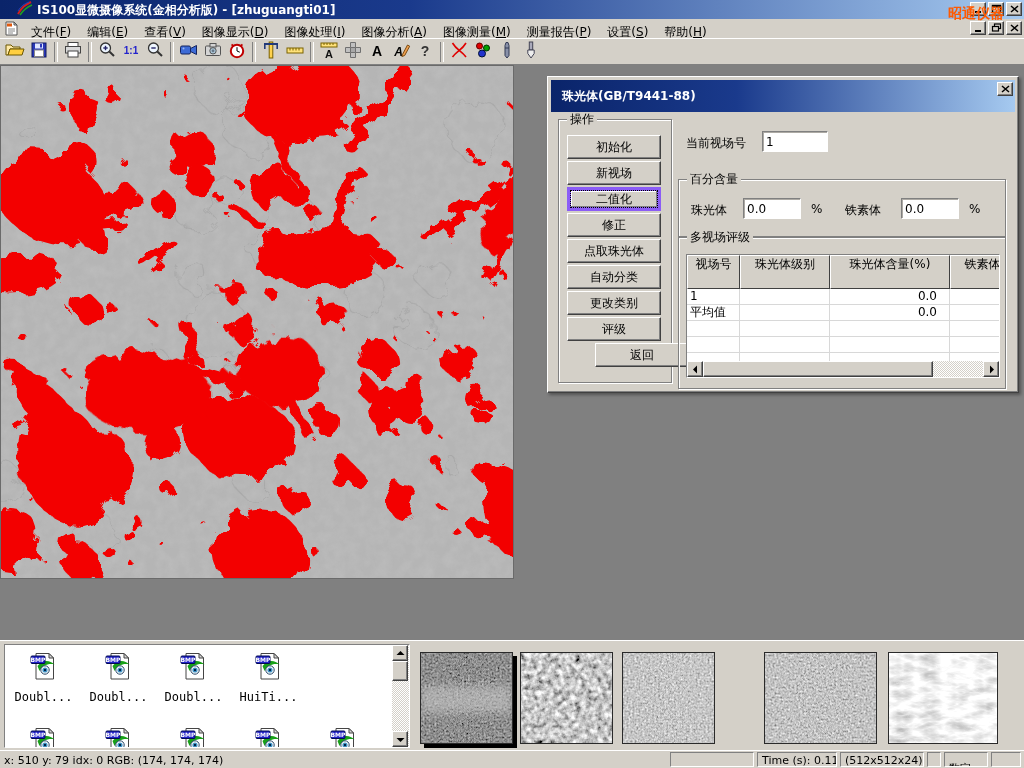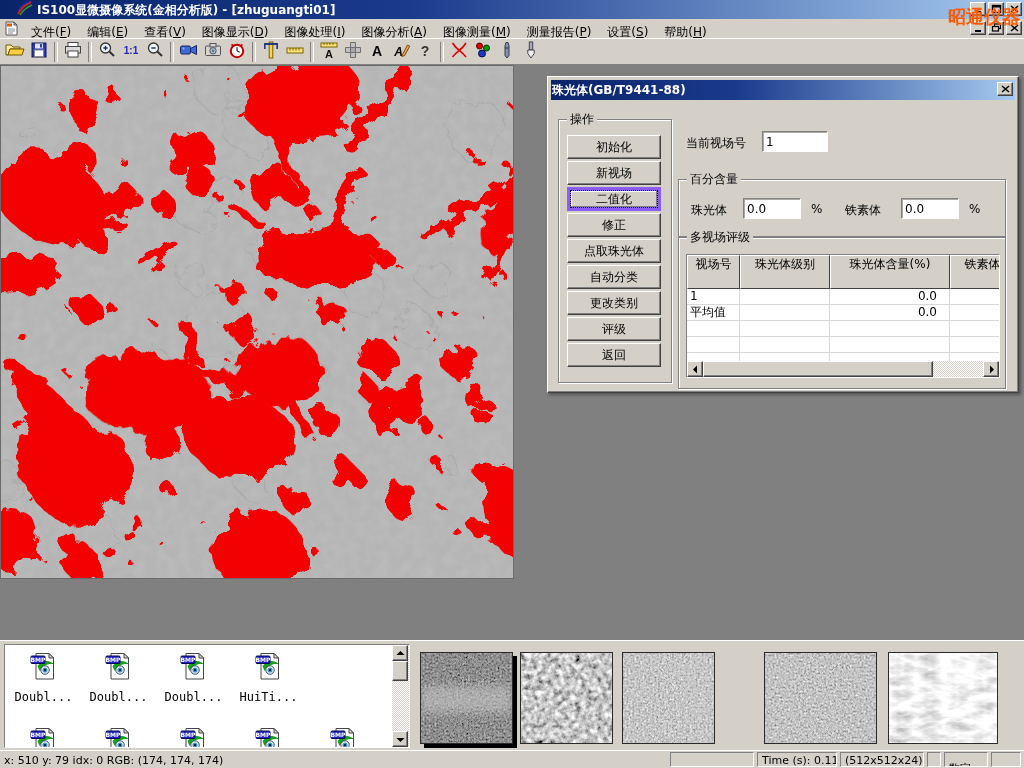--- a/index.html
+++ b/index.html
@@ -26,23 +26,23 @@
     background:#d4d0c8;border:1px solid #d4d0c8;padding:0;}
   .tsep{width:2px;height:20px;border-left:1px solid #808080;border-right:1px solid #fff;margin:0 3px;}
   
   .workspace{position:absolute;left:0;top:65px;width:1024px;height:575px;background:#808080;}
   .image-view{position:absolute;left:1px;top:1px;width:512px;height:512px;outline:1px solid #6a6a6a;}
   .image-view svg{display:block;}
   
   .dialog{position:absolute;left:547px;top:11px;width:470px;height:315px;background:#d4d0c8;
     border:1px solid;border-color:#fff #404040 #404040 #fff;
     box-shadow:inset -1px -1px 0 #808080,inset 1px 1px 0 #d4d0c8,2px 2px 3px rgba(0,0,0,.35);}
-  .dlg-title{position:absolute;left:3px;top:3px;right:3px;height:20px;
+  .dlg-title{position:absolute;left:3px;top:3px;right:3px;height:32px;
     background:linear-gradient(90deg,#0a246a,#1a3a8c 40%,#a6caf0);color:#fff;font-weight:bold;
-    display:flex;align-items:center;padding-left:1px;box-sizing:border-box;}
+    display:flex;align-items:center;padding-left:11px;box-sizing:border-box;}
   .dlg-close{position:absolute;right:2px;top:2px;width:16px;height:14px;background:#d4d0c8;
     border:1px solid;border-color:#fff #404040 #404040 #fff;box-shadow:inset -1px -1px 0 #808080;
     display:flex;align-items:center;justify-content:center;padding:0;}
   .grp{position:absolute;border:1px solid #808080;box-shadow:inset 1px 1px 0 #fff,1px 1px 0 #fff;}
   .grp-label{position:absolute;top:-8px;left:8px;background:#d4d0c8;padding:0 3px;line-height:14px;white-space:nowrap;}
   .op-grp{left:10px;top:42px;width:112px;height:262px;}
   .op-btn{position:absolute;left:8px;width:94px;height:24px;background:#d4d0c8;
     border:1px solid;border-color:#fff #404040 #404040 #fff;box-shadow:inset -1px -1px 0 #808080;
     font-size:12px;font-family:inherit;padding:0;white-space:nowrap;}
   .op-btn.focused{border:4px solid #8b5cf6;outline:1px dotted #000;outline-offset:-4px;
@@ -98,21 +98,21 @@
   .thumb svg{display:block;}
   .thumb.selected{box-shadow:4px 4px 0 #000;}
   .band{position:absolute;left:0;top:33px;width:100%;height:27px;background:#c9c9c9;opacity:.55;filter:blur(5px);}
   
   .statusbar{position:absolute;left:0;top:750px;width:1024px;height:18px;background:#d4d0c8;
     border-top:1px solid #fff;box-sizing:border-box;font-size:11px;}
   .sb-left{position:absolute;left:4px;top:3px;white-space:nowrap;}
   .sp{position:absolute;top:1px;height:15px;border:1px solid;border-color:#808080 #fff #fff #808080;
     box-sizing:border-box;padding:0 4px;line-height:12px;white-space:nowrap;overflow:hidden;}
   
-  .watermark{position:absolute;left:948px;top:5px;color:#ff5a00;font-size:18px;font-weight:bold;
+  .watermark{position:absolute;left:948px;top:5px;color:#ff5a00;font-size:14px;font-weight:bold;
     z-index:60;white-space:nowrap;pointer-events:none;}
 </style>
 </head>
 <body>
 
 <div class="app">
 
   <div class="titlebar">
     <span id="app-logo"><svg width="16" height="15" viewBox="0 0 16 15">
           <path d="M1 13C5 6 8 4 14 1" stroke="#d02020" stroke-width="2" fill="none"></path>
@@ -541,21 +541,21 @@
       <div class="grp op-grp" id="op-grp">
         <span class="grp-label">操作</span>
       <button class="op-btn" style="top: 15px;">初始化</button>
           <button class="op-btn" style="top: 41px;">新视场</button>
           <button class="op-btn focused" style="top: 67px;">二值化</button>
           <button class="op-btn" style="top: 93px;">修正</button>
           <button class="op-btn" style="top: 119px;">点取珠光体</button>
           <button class="op-btn" style="top: 145px;">自动分类</button>
           <button class="op-btn" style="top: 171px;">更改类别</button>
           <button class="op-btn" style="top: 197px;">评级</button>
-          <button class="op-btn" style="top: 223px;">返回</button>
+          <button class="op-btn" style="top: 223px; margin-left: 28px;">返回</button>
         </div>
 
       <span class="lbl cur-lbl">当前视场号</span>
       <input class="tb cur-input" value="1" style="">
 
 
       <div class="grp pct-grp">
         <span class="grp-label">百分含量</span>
         <span class="lbl pearlite-lbl">珠光体</span>
         <input class="tb pearlite-input" value="0.0" style="">

